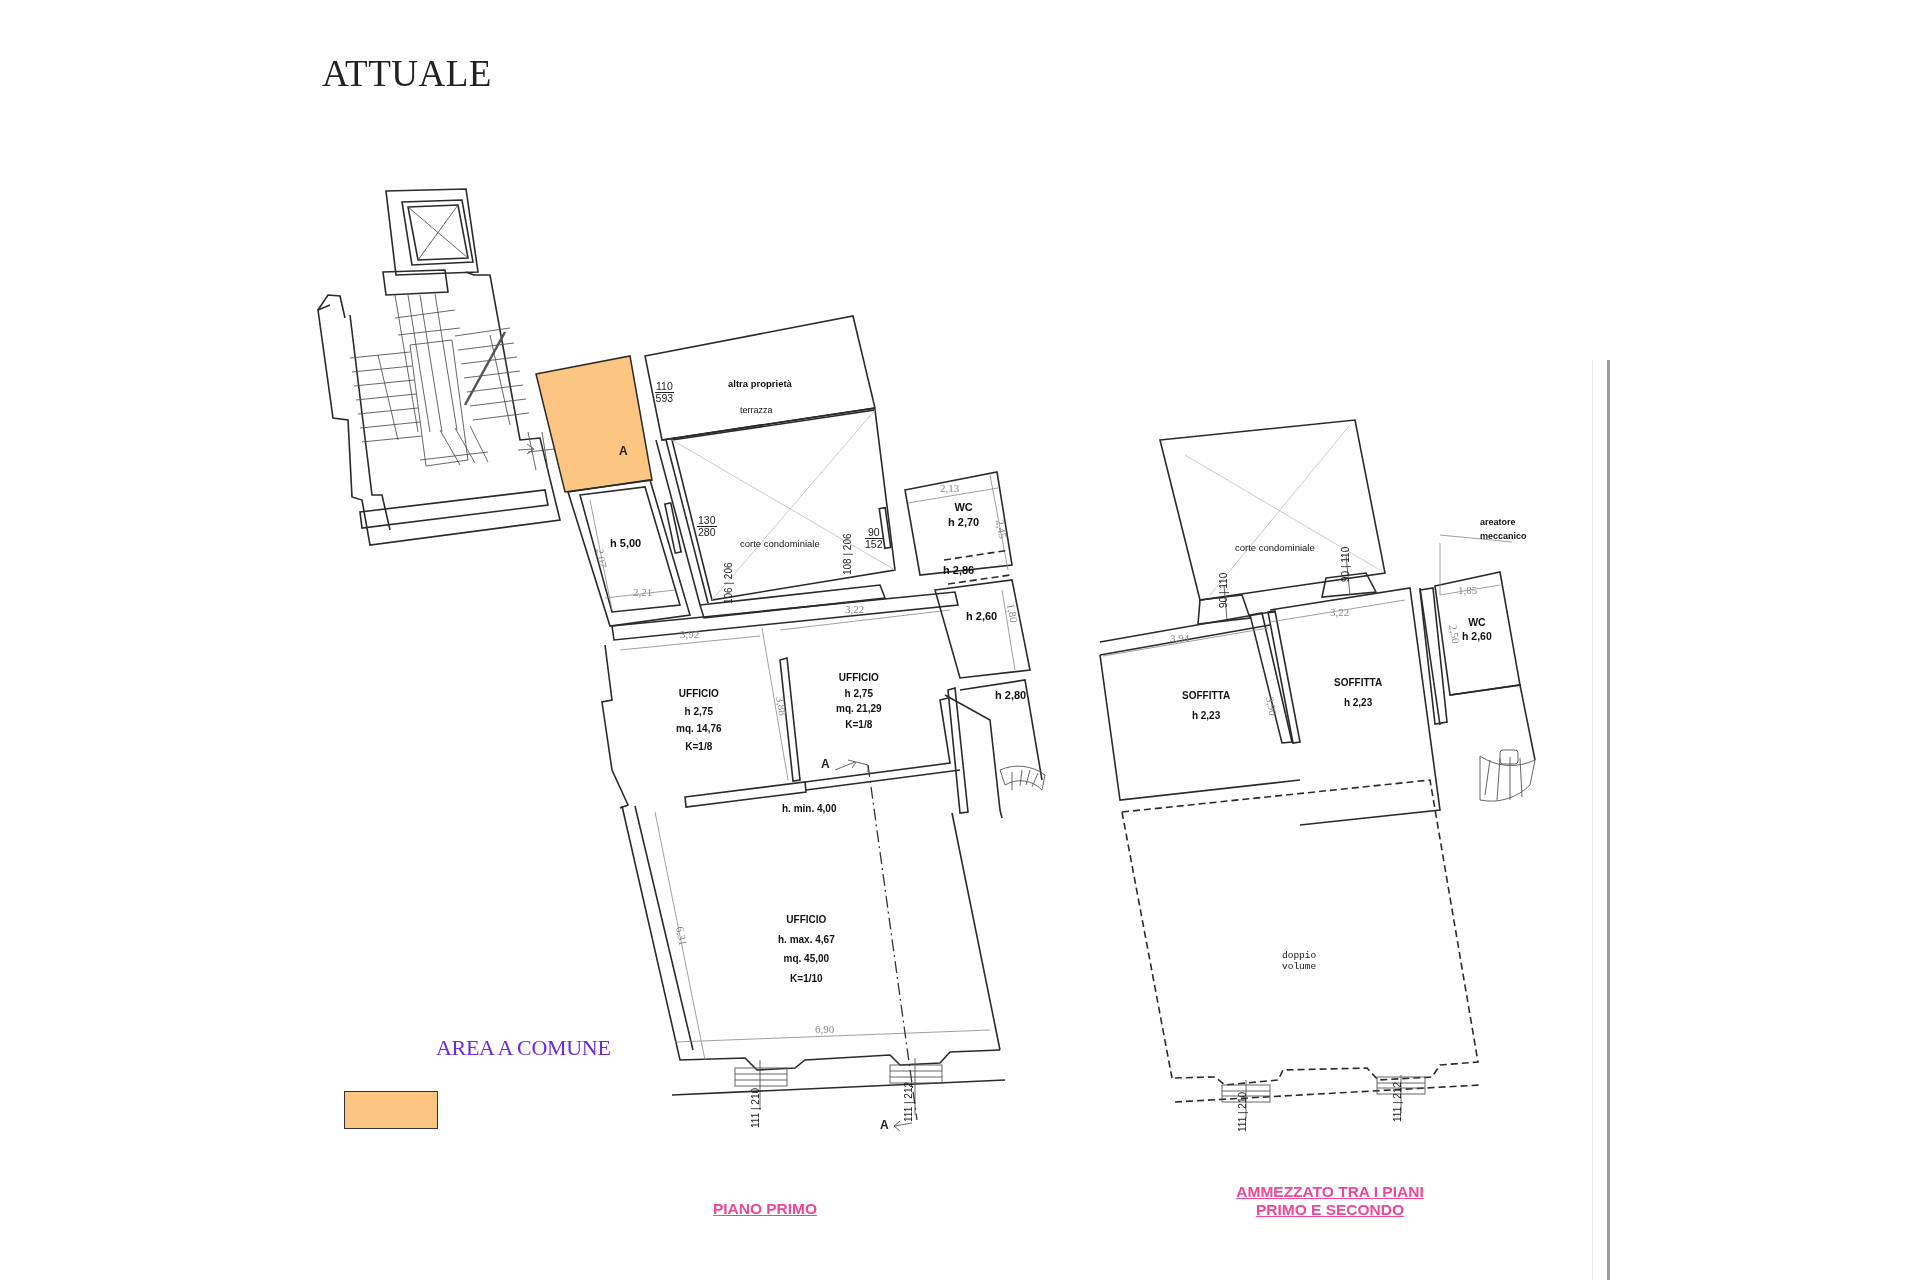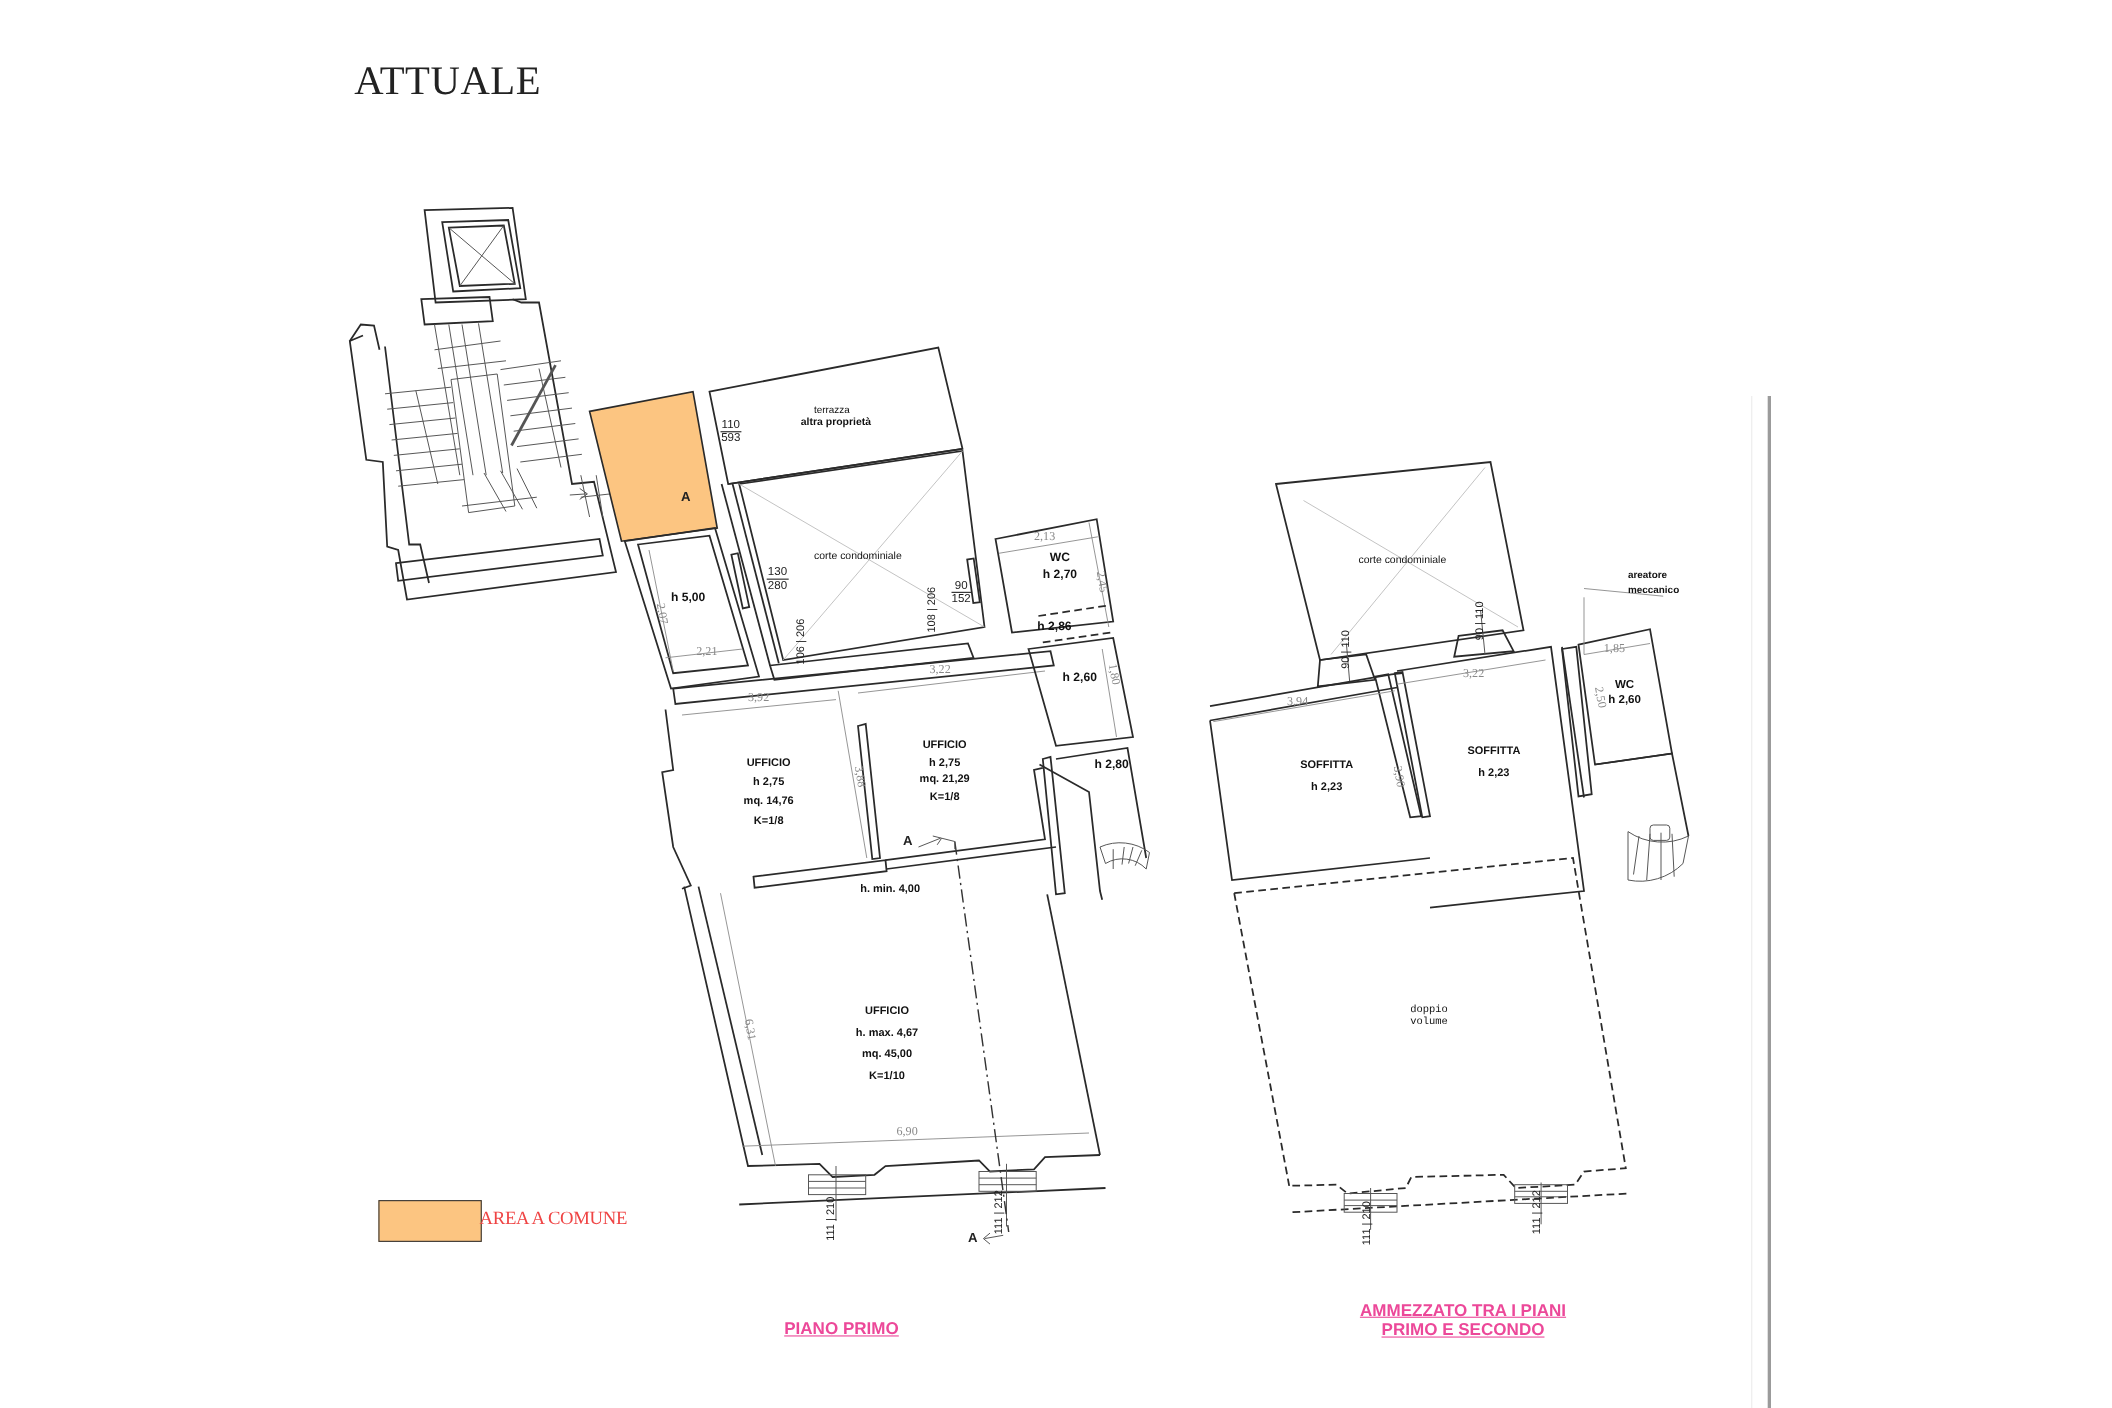--- a/index.html
+++ b/index.html
@@ -6,27 +6,27 @@
   body{width:1920px;height:1280px;position:relative;overflow:hidden;font-family:"Liberation Sans",sans-serif;color:#1a1a1a;}
   .page-title{position:absolute;left:322px;top:52px;font-family:"Liberation Serif",serif;font-size:37px;letter-spacing:0.5px;color:#222;}
   svg.plan{position:absolute;left:0;top:0;width:1920px;height:1280px;}
   .wall{fill:none;stroke:#2a2a2a;stroke-width:1.6;}
   .thin{fill:none;stroke:#555;stroke-width:0.9;}
   .dim{fill:none;stroke:#888;stroke-width:0.8;}
   .dash{fill:none;stroke:#2a2a2a;stroke-width:1.6;stroke-dasharray:7 4;}
   .dashdot{fill:none;stroke:#333;stroke-width:1.3;stroke-dasharray:12 4 2 4;}
   .cross{fill:none;stroke:#bbb;stroke-width:0.8;}
   .lbl{position:absolute;font-family:"Liberation Sans",sans-serif;font-weight:bold;font-size:10.5px;color:#111;text-align:center;white-space:nowrap;line-height:1.75;}
-  .lbl-n{font-weight:normal;}
+  .lbl-n{font-weight:normal;margin-top:38px;}
   .dimtxt{position:absolute;font-family:"Liberation Serif",serif;font-size:11px;color:#888;white-space:nowrap;}
   .frac{position:absolute;font-family:"Liberation Sans",sans-serif;font-size:10.5px;color:#222;text-align:center;line-height:1.05;}
   .frac .num{border-bottom:1px solid #222;display:block;padding:0 1px;}
   .vfrac{position:absolute;font-family:"Liberation Sans",sans-serif;font-size:10px;color:#222;transform:rotate(-90deg);transform-origin:left top;white-space:nowrap;line-height:1.1;}
   .legend-swatch{position:absolute;left:344px;top:1091px;width:94px;height:38px;background:#fcc581;border:1.5px solid #333;box-sizing:border-box;}
-  .legend-label{position:absolute;left:436px;top:1098px;font-family:"Liberation Serif",serif;font-size:17px;letter-spacing:-0.3px;color:#ef4444;}
+  .legend-label{position:absolute;left:436px;top:1035px;font-family:"Liberation Serif",serif;font-size:22px;letter-spacing:-0.3px;color:#6d28d9;}
   .plan-caption{position:absolute;font-family:"Liberation Sans",sans-serif;font-weight:bold;font-size:15.5px;text-decoration:underline;text-align:center;color:#ec4899;line-height:1.15;}
   .section-mark{position:absolute;font-family:"Liberation Sans",sans-serif;font-weight:bold;font-size:12px;color:#222;}
   .binding-line{position:absolute;left:1607px;top:360px;width:3px;height:920px;background:#8a8a8a;opacity:0.85;}
   .binding-line2{position:absolute;left:1592px;top:360px;width:1px;height:920px;background:#ececec;}
 </style>
 </head>
 <body>
 
 <div class="page-title">ATTUALE</div>
 

